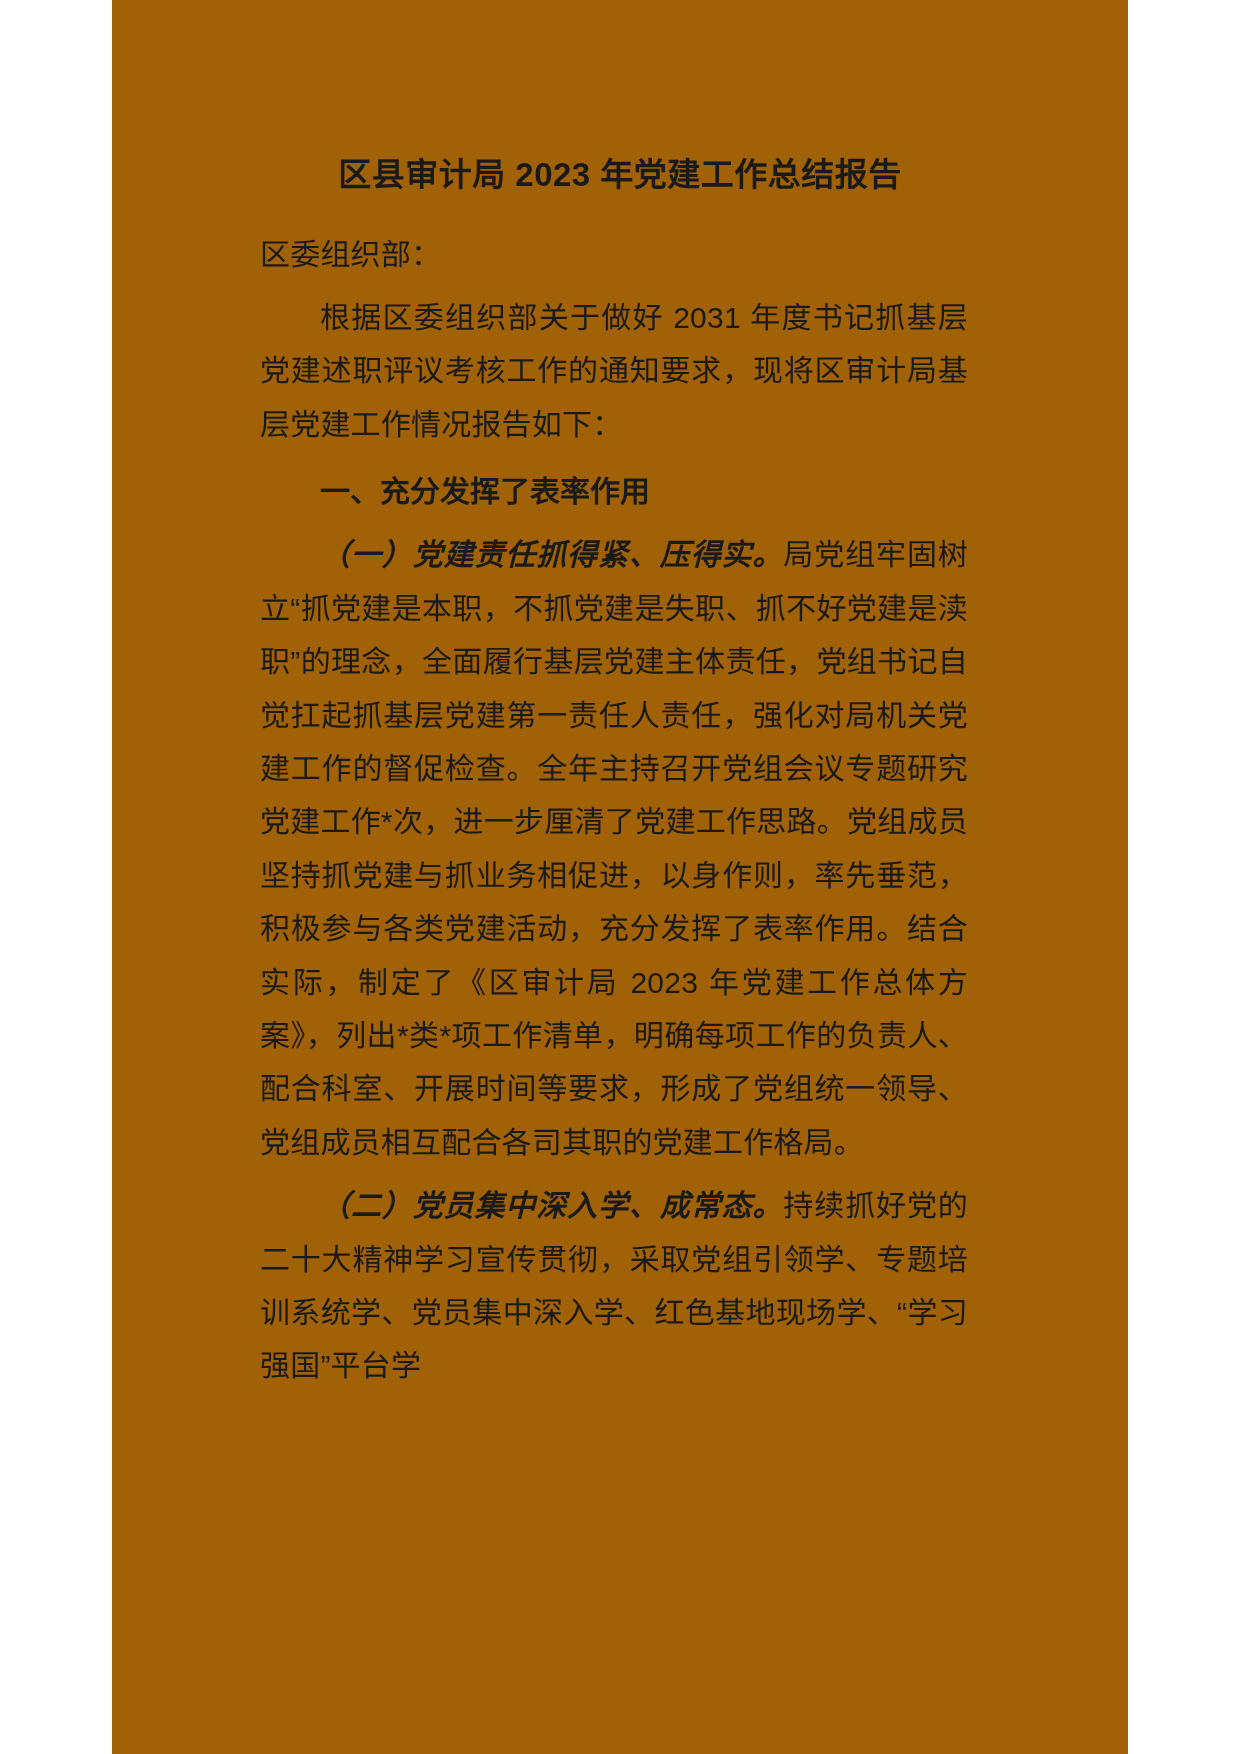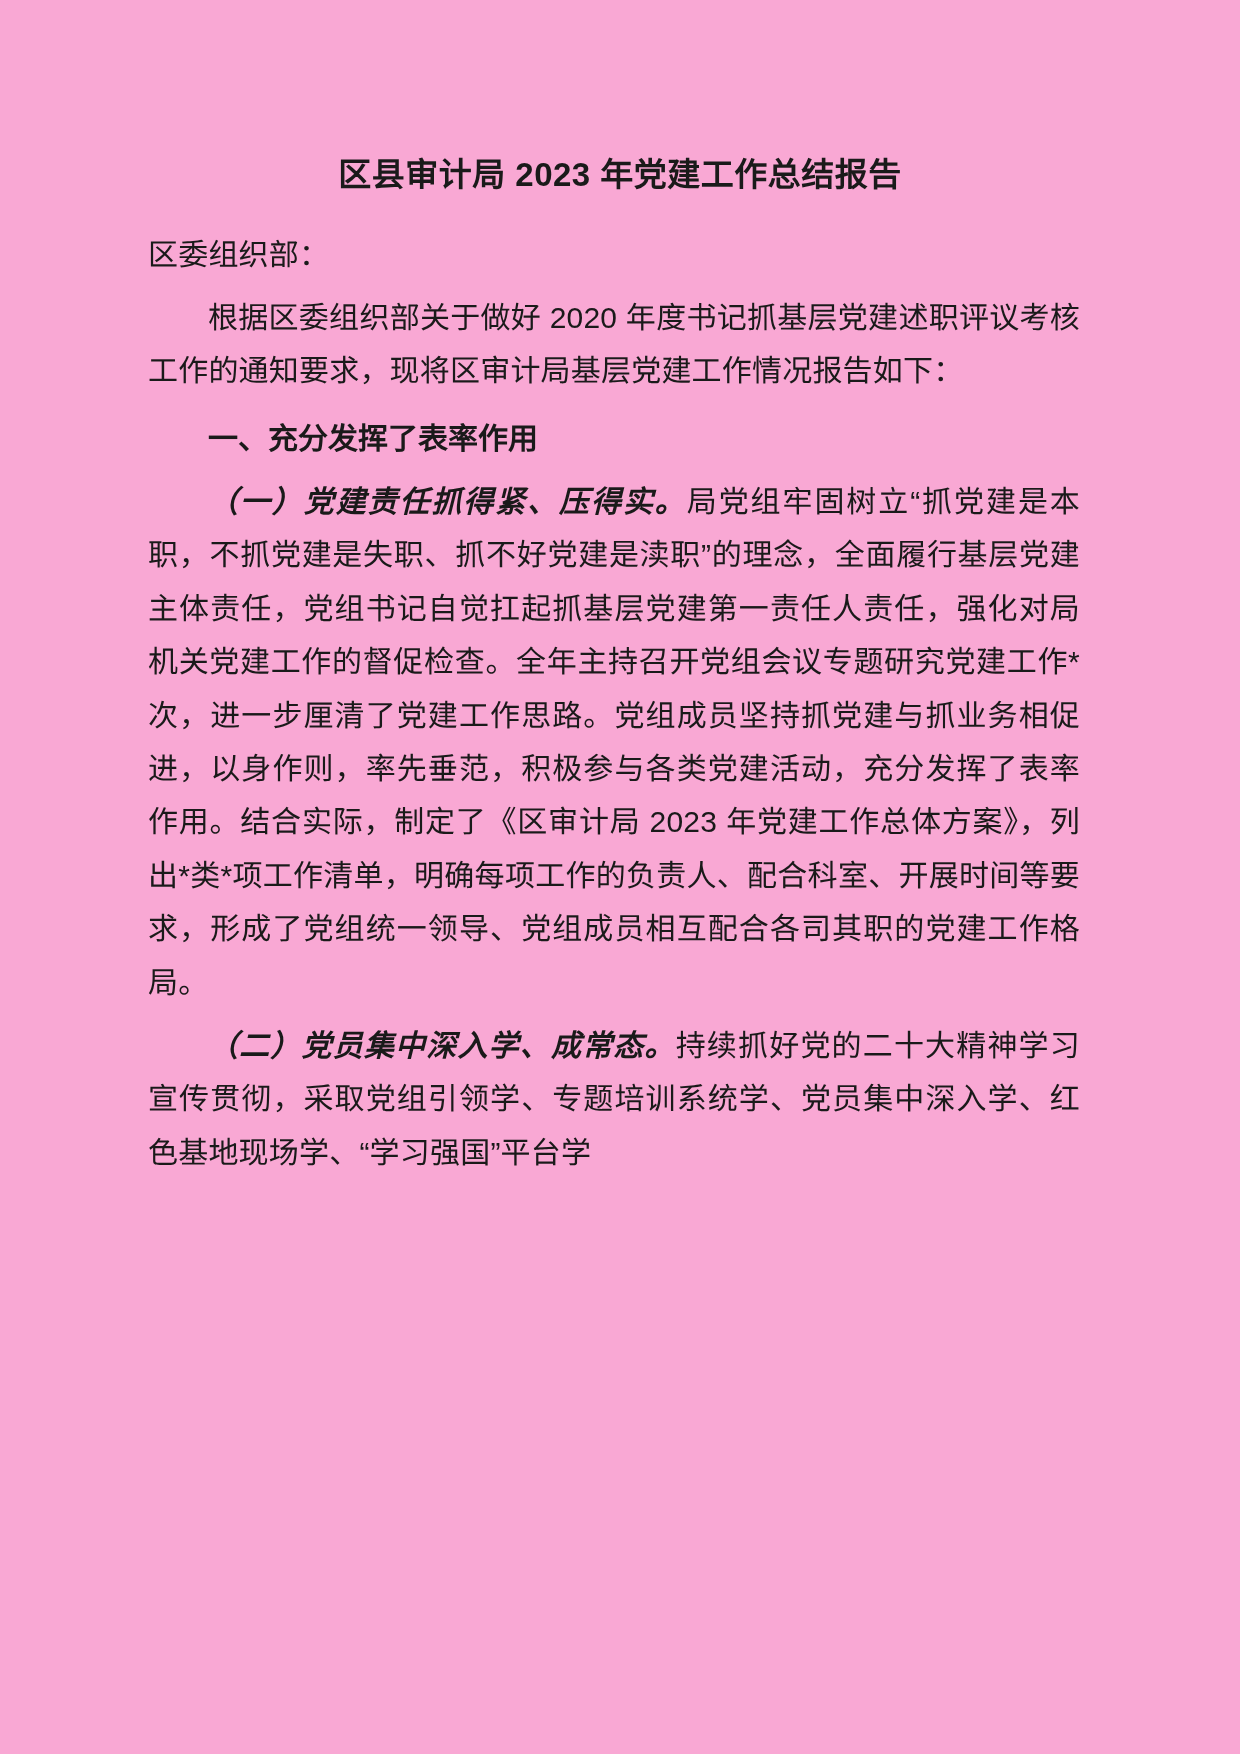--- a/index.html
+++ b/index.html
@@ -7,24 +7,24 @@
     margin: 0;
     padding: 0;
     background: #ffffff;
   }
   body {
     font-family: "Liberation Sans", "DejaVu Sans", sans-serif;
     color: #000000;
   }
   .page {
     position: relative;
-    width: 1240px;
+    width: 1016px;
     height: 1754px;
     margin: 0 auto;
-    background: #f9a8d4;
+    background: #a16207;
     box-sizing: border-box;
     padding: 150px 148px 100px 148px;
     overflow: hidden;
   }
   .doc-title {
     font-size: 33px;
     font-weight: bold;
     text-align: center;
     letter-spacing: 0.5px;
     line-height: 1.5;
@@ -61,21 +61,21 @@
 </style>
 </head>
 <body>
 
 <div class="page">
 
   <h1 class="doc-title">区县审计局 2023 年党建工作总结报告</h1>
 
   <p class="para">区委组织部：</p>
 
-  <p class="para indent">根据区委组织部关于做好 2020 年度书记抓基层党建述职评议考核工作的通知要求，现将区审计局基层党建工作情况报告如下：</p>
+  <p class="para indent">根据区委组织部关于做好 2031 年度书记抓基层党建述职评议考核工作的通知要求，现将区审计局基层党建工作情况报告如下：</p>
 
   <h2 class="heading-1">一、充分发挥了表率作用</h2>
 
   <p class="para indent body-block">
     <span class="sub-lead">（一）党建责任抓得紧、压得实。</span><span>局党组牢固树立“抓党建是本职，不抓党建是失职、抓不好党建是渎职”的理念，全面履行基层党建主体责任，党组书记自觉扛起抓基层党建第一责任人责任，强化对局机关党建工作的督促检查。全年主持召开党组会议专题研究党建工作*次，进一步厘清了党建工作思路。党组成员坚持抓党建与抓业务相促进，以身作则，率先垂范，积极参与各类党建活动，充分发挥了表率作用。结合实际，制定了《区审计局 2023 年党建工作总体方案》，列出*类*项工作清单，明确每项工作的负责人、配合科室、开展时间等要求，形成了党组统一领导、党组成员相互配合各司其职的党建工作格局。</span>
   </p>
 
   <p class="para indent body-block">
     <span class="sub-lead">（二）党员集中深入学、成常态。</span><span>持续抓好党的二十大精神学习宣传贯彻，采取党组引领学、专题培训系统学、党员集中深入学、红色基地现场学、“学习强国”平台学</span>
   </p>

